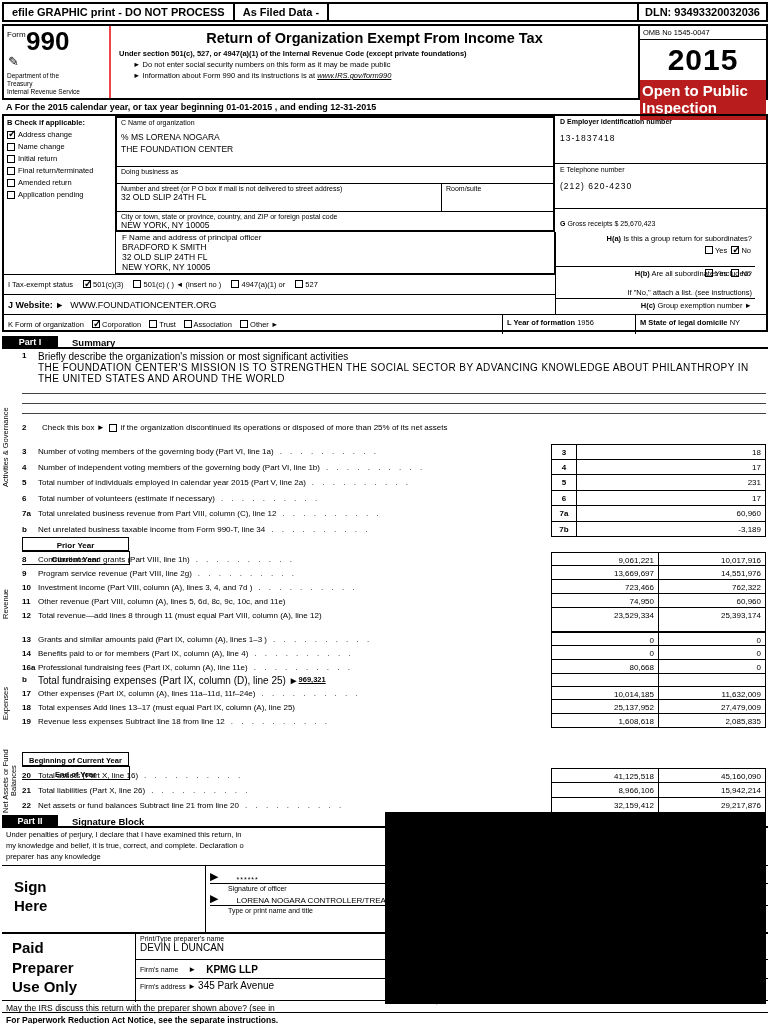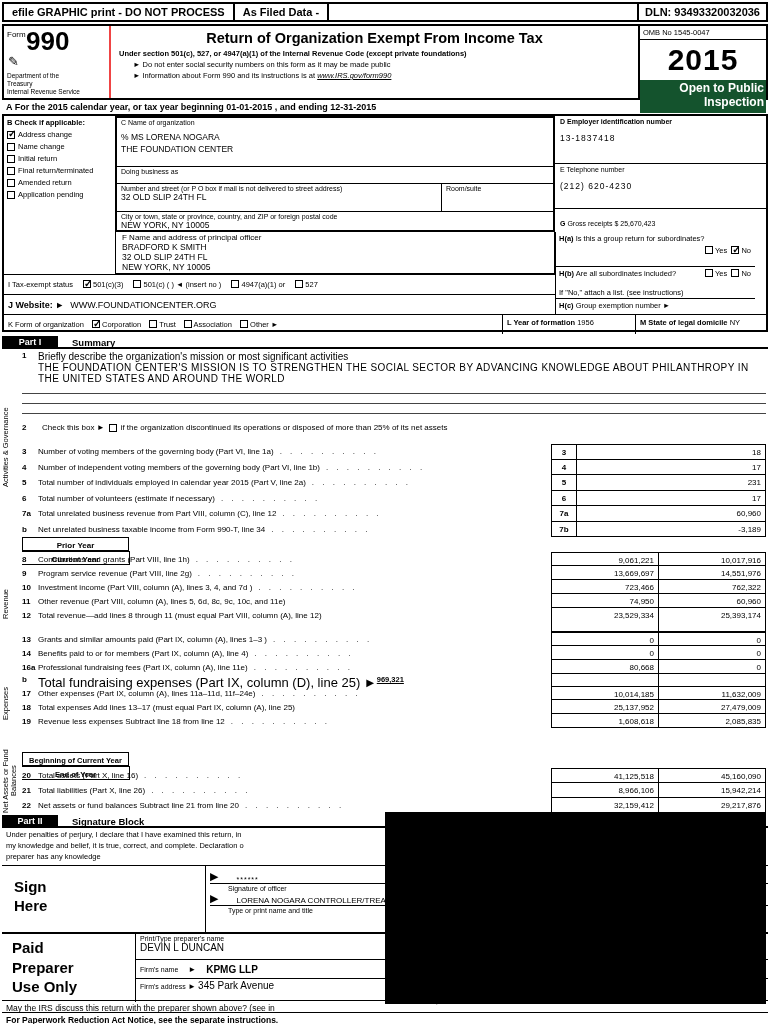--- a/index.html
+++ b/index.html
@@ -16,21 +16,21 @@
   #topbar .fill { flex:1; border-right:2px solid #000; }
   #topbar .dln { padding:2px 6px; font-weight:bold; font-size:11px; display:flex; align-items:center; }
 
   
   #hdr { left:2px; top:24px; width:766px; height:76px; border:2px solid #000; display:flex; }
   .hleft { width:107px; border-right:2px solid #ef4444; position:relative; }
   .hmid { flex:1; position:relative; padding:2px 8px; }
   .hright { width:128px; border-left:2px solid #000; display:flex; flex-direction:column; }
   .omb { font-size:7.5px; padding:2px 3px; border-bottom:1px solid #000; }
   .year { flex:1; font-size:30px; font-weight:bold; text-align:center; line-height:40px; letter-spacing:1px; }
-  .otp { background:#14532d; color:#fff; font-weight:bold; font-size:12px; text-align:right; padding:2px 2px 3px; line-height:1.15; }
+  .otp { background:#b91c1c; color:#fff; font-weight:bold; font-size:15px; text-align:left; padding:2px 2px 3px; line-height:1.15; }
   .title { text-align:center; font-weight:bold; font-size:14.5px; margin-top:2px; }
   .sub { font-weight:bold; font-size:7.5px; margin-top:3px; }
   .bullet { font-size:7.5px; margin-top:2px; padding-left:14px; }
   .lnk { font-style:italic; text-decoration:underline; }
 
   #rowA { left:2px; top:100px; width:766px; height:14px; font-size:9px; font-weight:bold; padding:2px 4px; }
 
   
   #idgrid { left:2px; top:114px; width:766px; height:218px; border:2px solid #000; border-top:2px solid #000; }
   .bcol { position:absolute; left:0; top:0; width:113px; height:158px; padding:2px 3px; font-size:7.5px; }
@@ -40,21 +40,21 @@
   .crow2 { height:17px; border-top:1px solid #000; padding:1px 4px; }
   .crow3 { height:28px; border-top:1px solid #000; display:flex; }
   .crow3 .main { flex:1; padding:1px 4px; }
   .crow3 .room { width:112px; border-left:1px solid #000; padding:1px 4px; }
   .crow4 { height:23px; border-top:1px solid #000; padding:1px 4px; }
   .dcol { position:absolute; left:551px; top:0; width:213px; height:116px; }
   .drow1 { height:48px; border-bottom:1px solid #000; padding:2px 5px; }
   .drow2 { height:45px; border-bottom:1px solid #000; padding:2px 5px; }
   .drow3 { height:23px; padding:3px 5px; }
   .fbox { position:absolute; left:111px; top:116px; width:440px; height:42px; border:1px solid #000; border-top:none; padding:1px 6px; }
-  .hcol { position:absolute; left:551px; top:116px; width:200px; height:82px; border-left:1px solid #000; font-size:7.5px; }
+  .hcol { position:absolute; left:551px; top:116px; width:200px; height:82px; border-left:1px solid #000; font-size:7.5px;text-align:right; }
   .ha { height:34px; padding:2px 3px; position:relative; }
   .hb { height:32px; border-top:1px solid #000; padding:2px 3px; position:relative; }
   .hc { height:16px; border-top:1px solid #000; padding:2px 3px; }
   .irow { position:absolute; left:0; top:158px; width:551px; height:20px; border-top:1px solid #000; padding:3px 4px; font-size:7.5px; display:flex; gap:10px; align-items:center; }
   .jrow { position:absolute; left:0; top:178px; width:551px; height:20px; border-top:1px solid #000; padding:3px 4px; font-size:9px; display:flex; gap:6px; align-items:center; }
   .klm { position:absolute; left:0; top:198px; width:764px; height:20px; border-top:1px solid #000; display:flex; font-size:7.5px; }
   .kcell { flex:1; padding:3px 4px; display:flex; gap:8px; align-items:center; }
   .lcell { width:133px; border-left:1px solid #000; padding:3px 4px; }
   .mcell { width:133px; border-left:1px solid #000; padding:3px 4px; }
 
@@ -461,21 +461,21 @@
             <span class="numsp">16a</span>
             <span>Professional fundraising fees (Part IX, column (A), line 11e)</span>
             <span class="dots">. . . . . . . . . .</span>
           </div>
         <div class="pv">80,668</div>
         <div class="cv2">0</div>
       </div>
       <div class="mrow" style="height:12px">
         <div class="lab" style="padding-top:1px">
             <span class="numsp">b</span>
-            <span style="font-size:13px">Total fundraising expenses (Part IX, column (D), line 25) ►</span>
+            <span style="font-size:10px">Total fundraising expenses (Part IX, column (D), line 25) ►</span>
             <span class="b" style="font-size:7.5px; text-decoration:underline">969,321</span>
           </div>
         <div class="pv" style="border-bottom:none"></div>
         <div class="cv2" style="border-bottom:none"></div>
       </div>
       <div class="mrow" style="height:14px">
         <div class="lab">
             <span class="numsp">17</span>
             <span>Other expenses (Part IX, column (A), lines 11a–11d, 11f–24e)</span>
             <span class="dots">. . . . . . . . . .</span>

